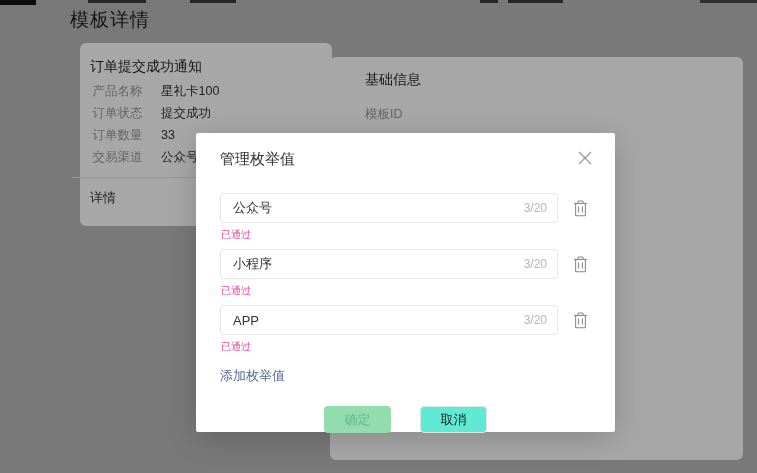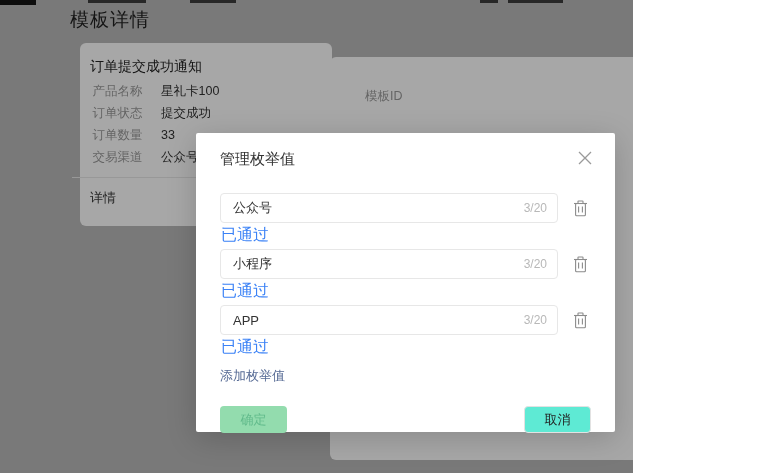--- a/index.html
+++ b/index.html
@@ -1,17 +1,17 @@
 <!DOCTYPE html>
 <html><head>
 <meta charset="utf-8">
 <style>
   html,body{margin:0;padding:0;}
   .screen{
-    position:relative;width:633px;height:473px;overflow:hidden;
+    position:relative;width:757px;height:473px;overflow:hidden;
     background:#b9b9b9;
     font-family:"Liberation Sans","DejaVu Sans",sans-serif;
   }
   
   .top-frag{position:absolute;top:0;height:3px;background:#3c3c3c;}
   .frag-a{left:0;width:36px;height:5px;background:#151515;}
   .frag-b{left:88px;width:58px;}
   .frag-c{left:190px;width:46px;}
   .frag-d{left:480px;width:18px;}
   .frag-e{left:508px;width:55px;}
@@ -57,23 +57,23 @@
   .input-box input{
     flex:1;border:none;outline:none;background:transparent;padding:0;
     font-size:13px;color:#333;font-family:inherit;min-width:0;
   }
   .char-counter{font-size:12px;color:#b8b8b8;margin-left:20px;flex:none;}
   .trash-btn{
     width:22px;height:24px;margin-left:11px;flex:none;
     background:none;border:none;padding:0;cursor:pointer;
     display:flex;align-items:center;justify-content:center;
   }
-  .status-text{font-size:16px;color:#3b82f6;margin:5px 0 7px 1px;line-height:14px;}
+  .status-text{font-size:10px;color:#ec4899;margin:5px 0 7px 1px;line-height:14px;}
   .add-link{display:inline-block;margin-top:6px;font-size:13px;color:#576b95;cursor:pointer;}
-  .modal-footer{display:flex;justify-content:space-between;gap:29px;margin-top:21px;}
+  .modal-footer{display:flex;justify-content:center;gap:29px;margin-top:21px;}
   .btn{
     width:67px;height:27px;border-radius:4px;font-size:13px;font-family:inherit;
     display:flex;align-items:center;justify-content:center;cursor:pointer;box-sizing:border-box;
   }
   .btn-confirm{background:#93dcae;color:#62bb8c;border:none;}
   .btn-cancel{background:#5eead4;color:#222;border:1px solid #e2e2e2;}
 </style>
 </head>
 <body>
 
@@ -106,20 +106,21 @@
       <div class="field-row">
         <span class="field-label">交易渠道</span>
         <span class="field-value">公众号</span>
       </div>
     </div>
     <hr class="order-divider">
     <div class="detail-link">详情</div>
   </div>
 
   <div class="card info-card">
+    <div class="card-title">基础信息</div>
     <div class="info-row">
       <span class="info-label">模板ID</span>
     </div>
   </div>
 
   <div class="overlay"></div>
 
   <div class="modal">
     <div class="modal-title">管理枚举值</div>
     <button class="modal-close">

